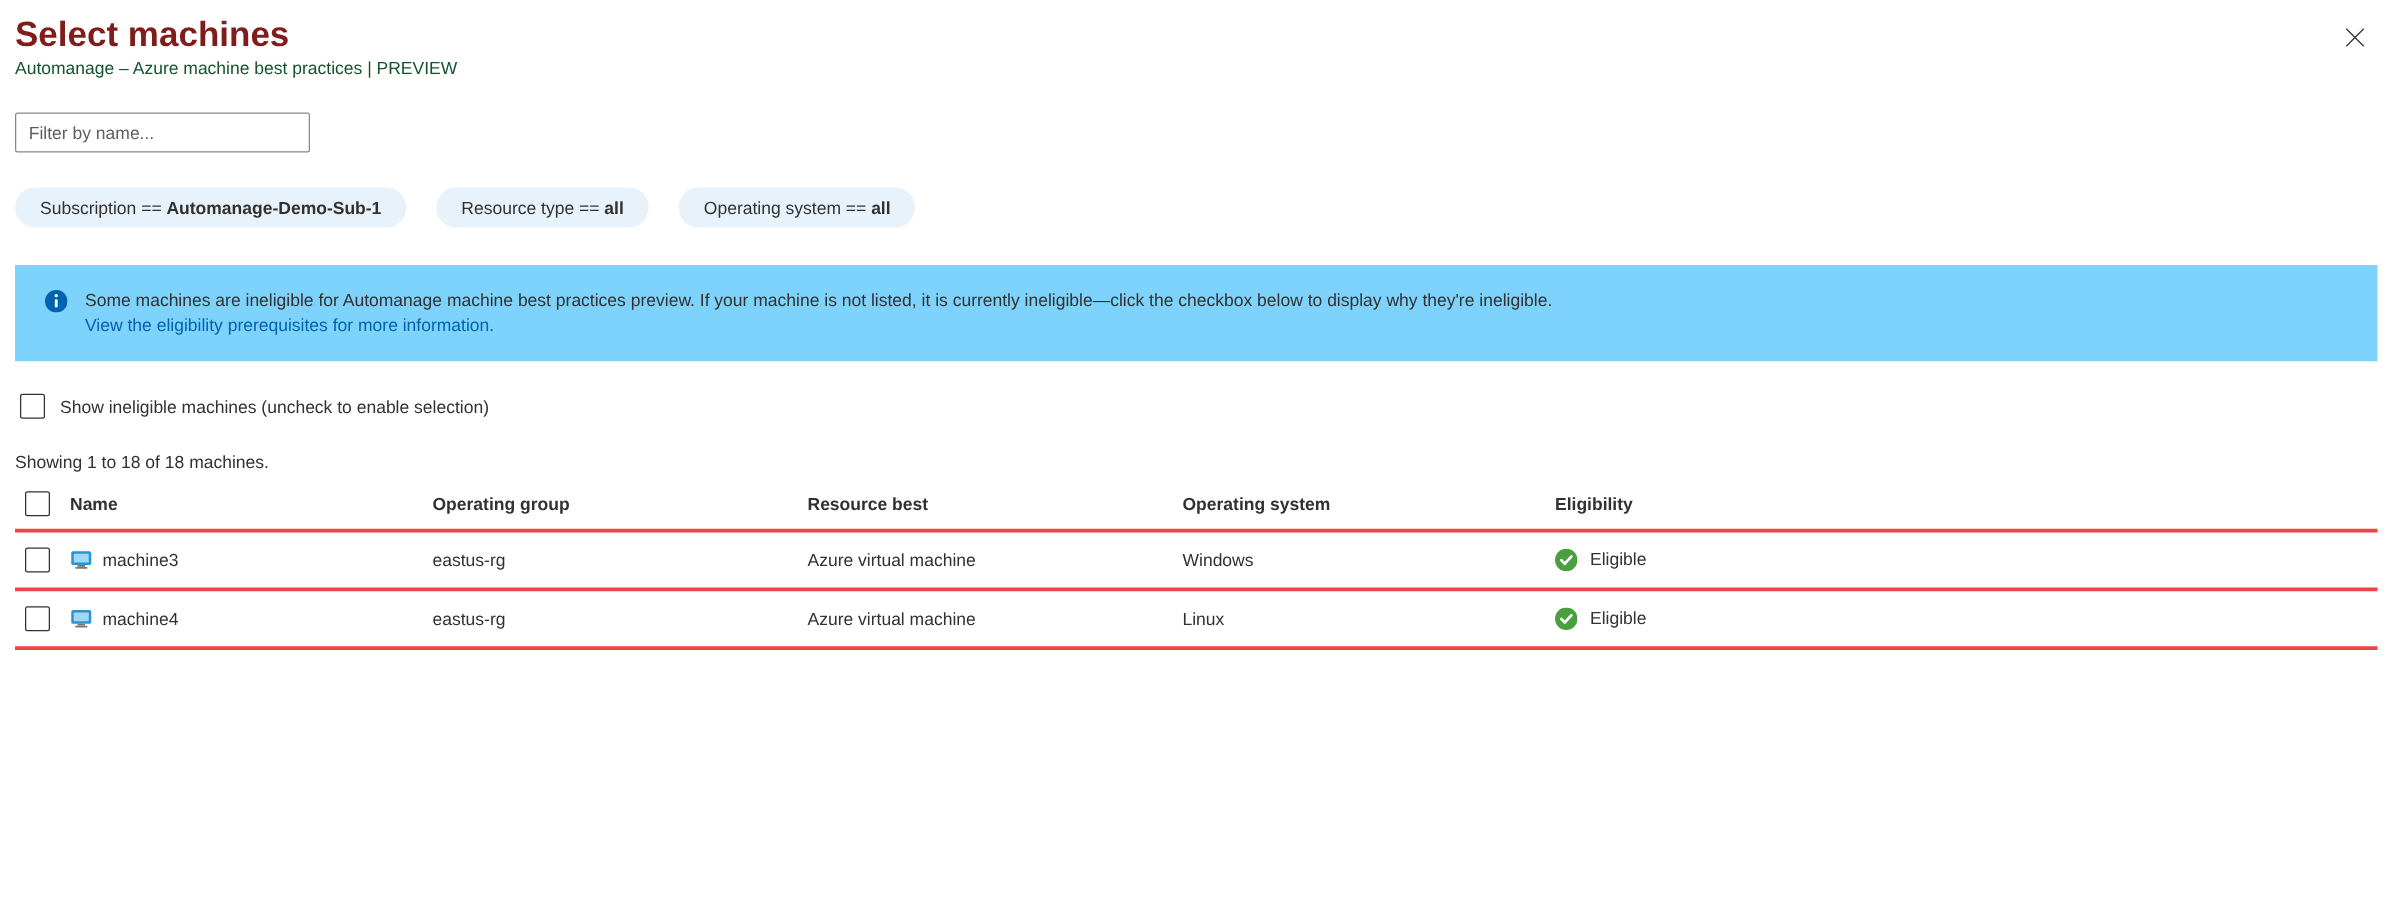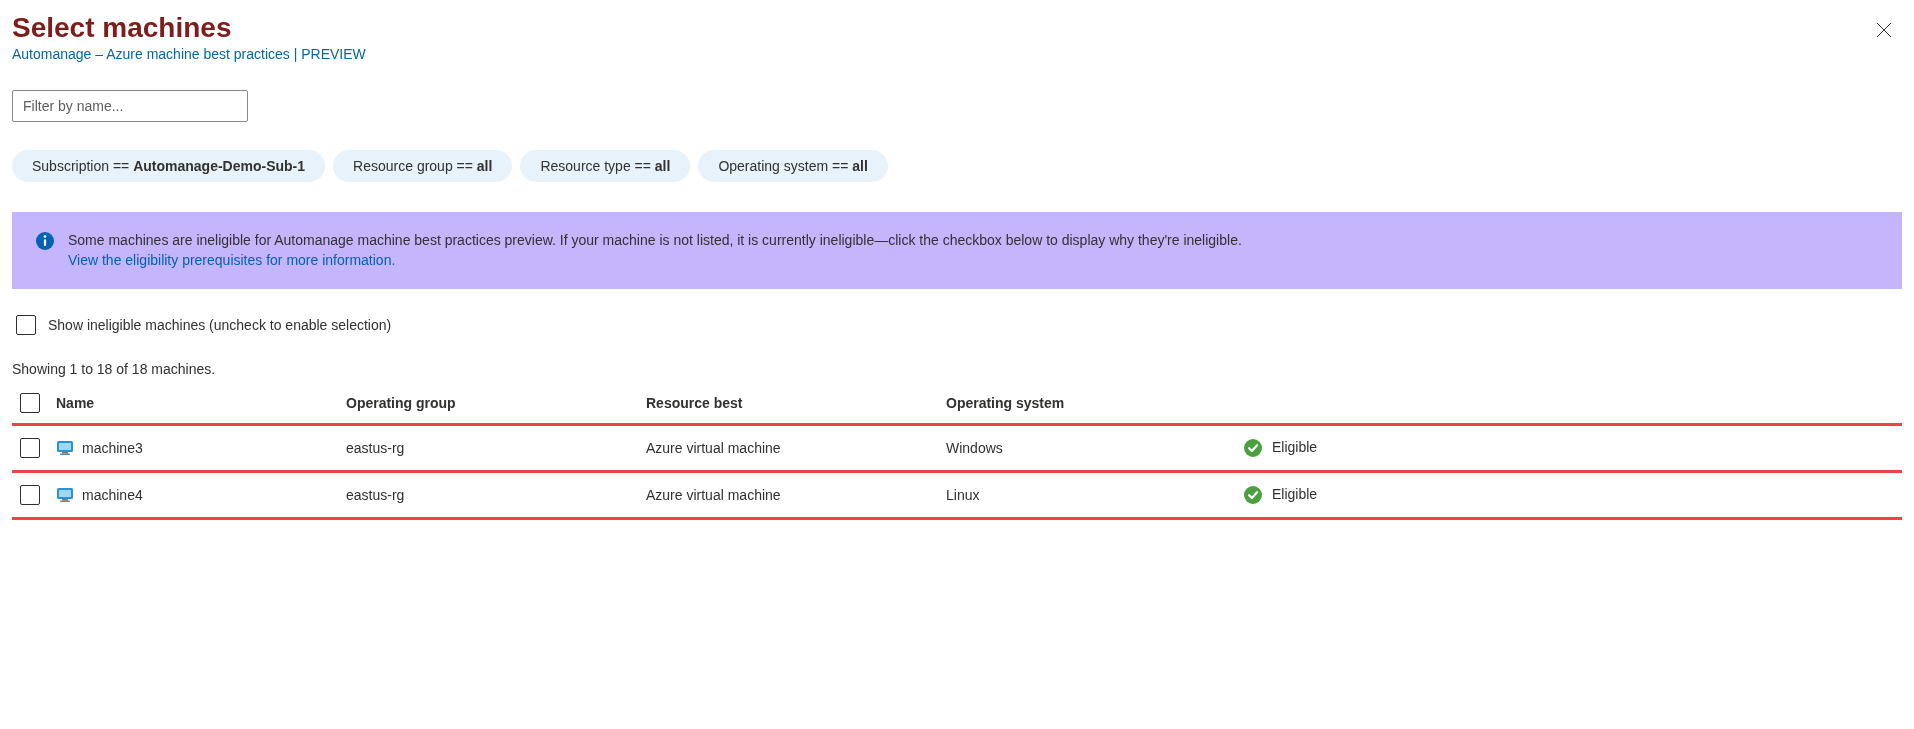--- a/index.html
+++ b/index.html
@@ -17,21 +17,21 @@
     align-items: flex-start;
   }
   .title {
     font-size: 28px;
     font-weight: 600;
     margin: 0 0 2px 0;
     color: #7f1d1d;
   }
   .subtitle {
     font-size: 14px;
-    color: #0369a1;
+    color: #14532d;
     margin: 0 0 28px 0;
   }
   .close-btn {
     background: none;
     border: none;
     cursor: pointer;
     padding: 4px;
     margin-right: 6px;
     margin-top: 6px;
   }
@@ -44,35 +44,35 @@
     border-radius: 2px;
     padding: 0 10px;
     font-size: 14px;
     color: #0f172a;
     margin-bottom: 28px;
   }
   .filter-input::placeholder { color: #605e5c; }
 
   .pill-row {
     display: flex;
-    gap: 8px;
+    gap: 24px;
     margin-bottom: 30px;
   }
   .pill {
     background: #e8f2fa;
     border-radius: 20px;
     padding: 8px 20px;
     font-size: 14px;
     cursor: pointer;
     white-space: nowrap;
   }
   .pill .bold { font-weight: 700; }
 
   .info-banner {
-    background: #c4b5fd;
+    background: #7dd3fc;
     display: flex;
     align-items: flex-start;
     padding: 18px 24px;
     gap: 14px;
     margin-bottom: 26px;
   }
   .info-icon {
     width: 18px; height: 18px; flex-shrink: 0; margin-top: 2px;
   }
   .info-text { font-size: 14px; line-height: 1.45; }
@@ -140,23 +140,20 @@
       <line x1="15" y1="1" x2="1" y2="15"></line>
     </svg>
   </button>
 </div>
 
 <input class="filter-input" type="text" placeholder="Filter by name..." style="">
 
 <div class="pill-row">
   <div class="pill">
     <span>Subscription == </span><span class="bold">Automanage-Demo-Sub-1</span>
-  </div>
-  <div class="pill">
-    <span>Resource group == </span><span class="bold">all</span>
   </div>
   <div class="pill">
     <span>Resource type == </span><span class="bold">all</span>
   </div>
   <div class="pill">
     <span>Operating system == </span><span class="bold">all</span>
   </div>
 </div>
 
 <div class="info-banner">
@@ -181,20 +178,21 @@
 
 <div class="table">
   <div class="thead">
     <div class="check-cell">
       <span class="azcheck" role="checkbox" aria-checked="false"></span>
     </div>
     <div>Name</div>
     <div>Operating group</div>
     <div>Resource best</div>
     <div>Operating system</div>
+    <div>Eligibility</div>
   </div>
 
   <div class="trow">
     <div class="check-cell">
       <span class="azcheck" role="checkbox" aria-checked="false"></span>
     </div>
     <div class="name-cell">
       <svg class="vm-icon" viewBox="0 0 18 18">
         <rect x="1" y="2" width="16" height="11" rx="1.5" fill="#2a93d5"></rect>
         <rect x="3" y="4" width="12" height="7" rx="0.5" fill="#a0d8f1"></rect>

